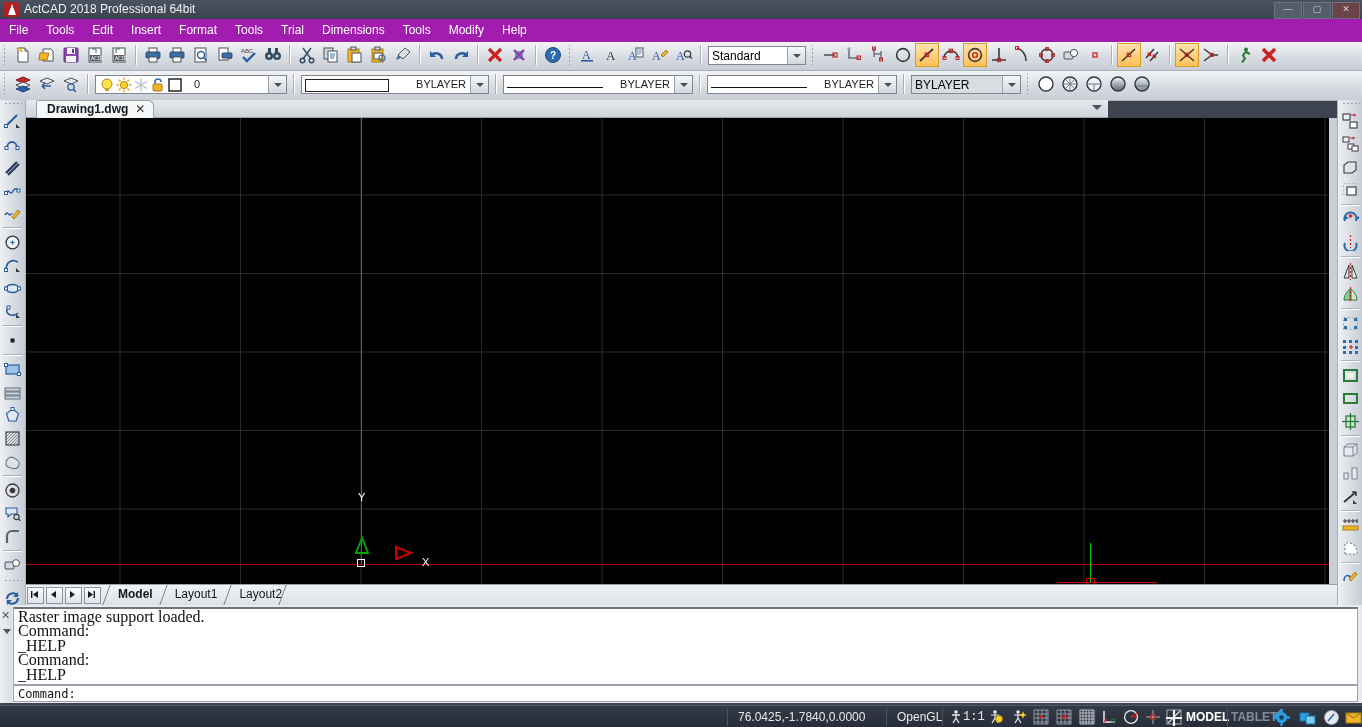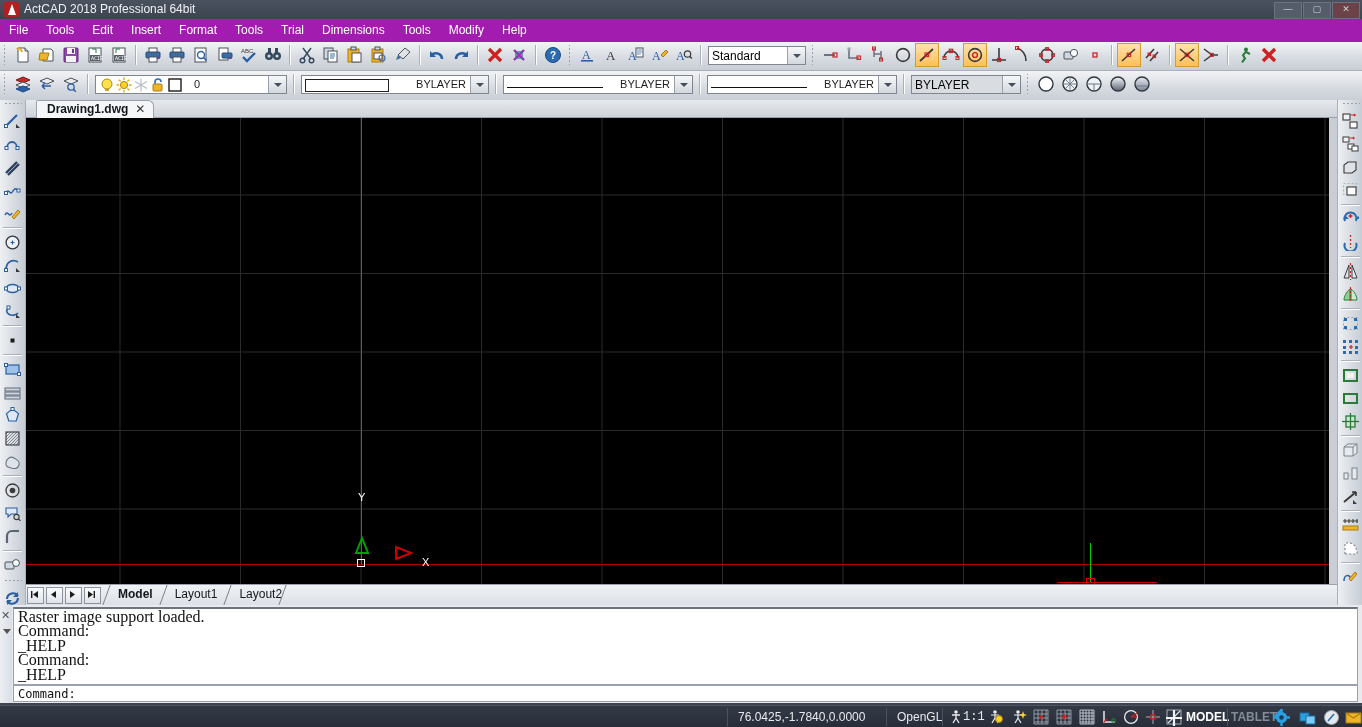--- a/index.html
+++ b/index.html
@@ -98,21 +98,21 @@
     border-left:4px solid transparent;border-right:4px solid transparent;
     border-top:4px solid #46505c;
   }
   .combo.disabled{background:#d9dde2;}
   .swatch-white{display:inline-block;width:82px;height:11px;background:#fff;border:1px solid #222;}
   .lt-line{display:inline-block;width:96px;height:1px;background:#111;vertical-align:middle;margin-top:8px;}
   .lw-line{display:inline-block;width:96px;height:1px;background:#111;vertical-align:middle;margin-top:8px;}
 
   
   .tabstrip{
-    position:absolute;left:0;top:100px;width:1362px;height:17px;
+    position:absolute;left:0;top:100px;width:1108px;height:17px;
     background:linear-gradient(#e6e9ed,#ced3da);border-bottom:1px solid #9aa1ab;
   }
   .doctab{
     position:absolute;left:36px;top:0px;height:17px;padding:0 8px 0 10px;
     background:#f4f6f8;border:1px solid #9aa1ab;border-bottom:none;
     font-size:12px;font-weight:bold;color:#14181d;line-height:16px;
     border-radius:2px 6px 0 0;
   }
   .doctab .x{margin-left:7px;font-weight:normal;font-size:12px;color:#333;}
   .tabstrip .rtarrow{

